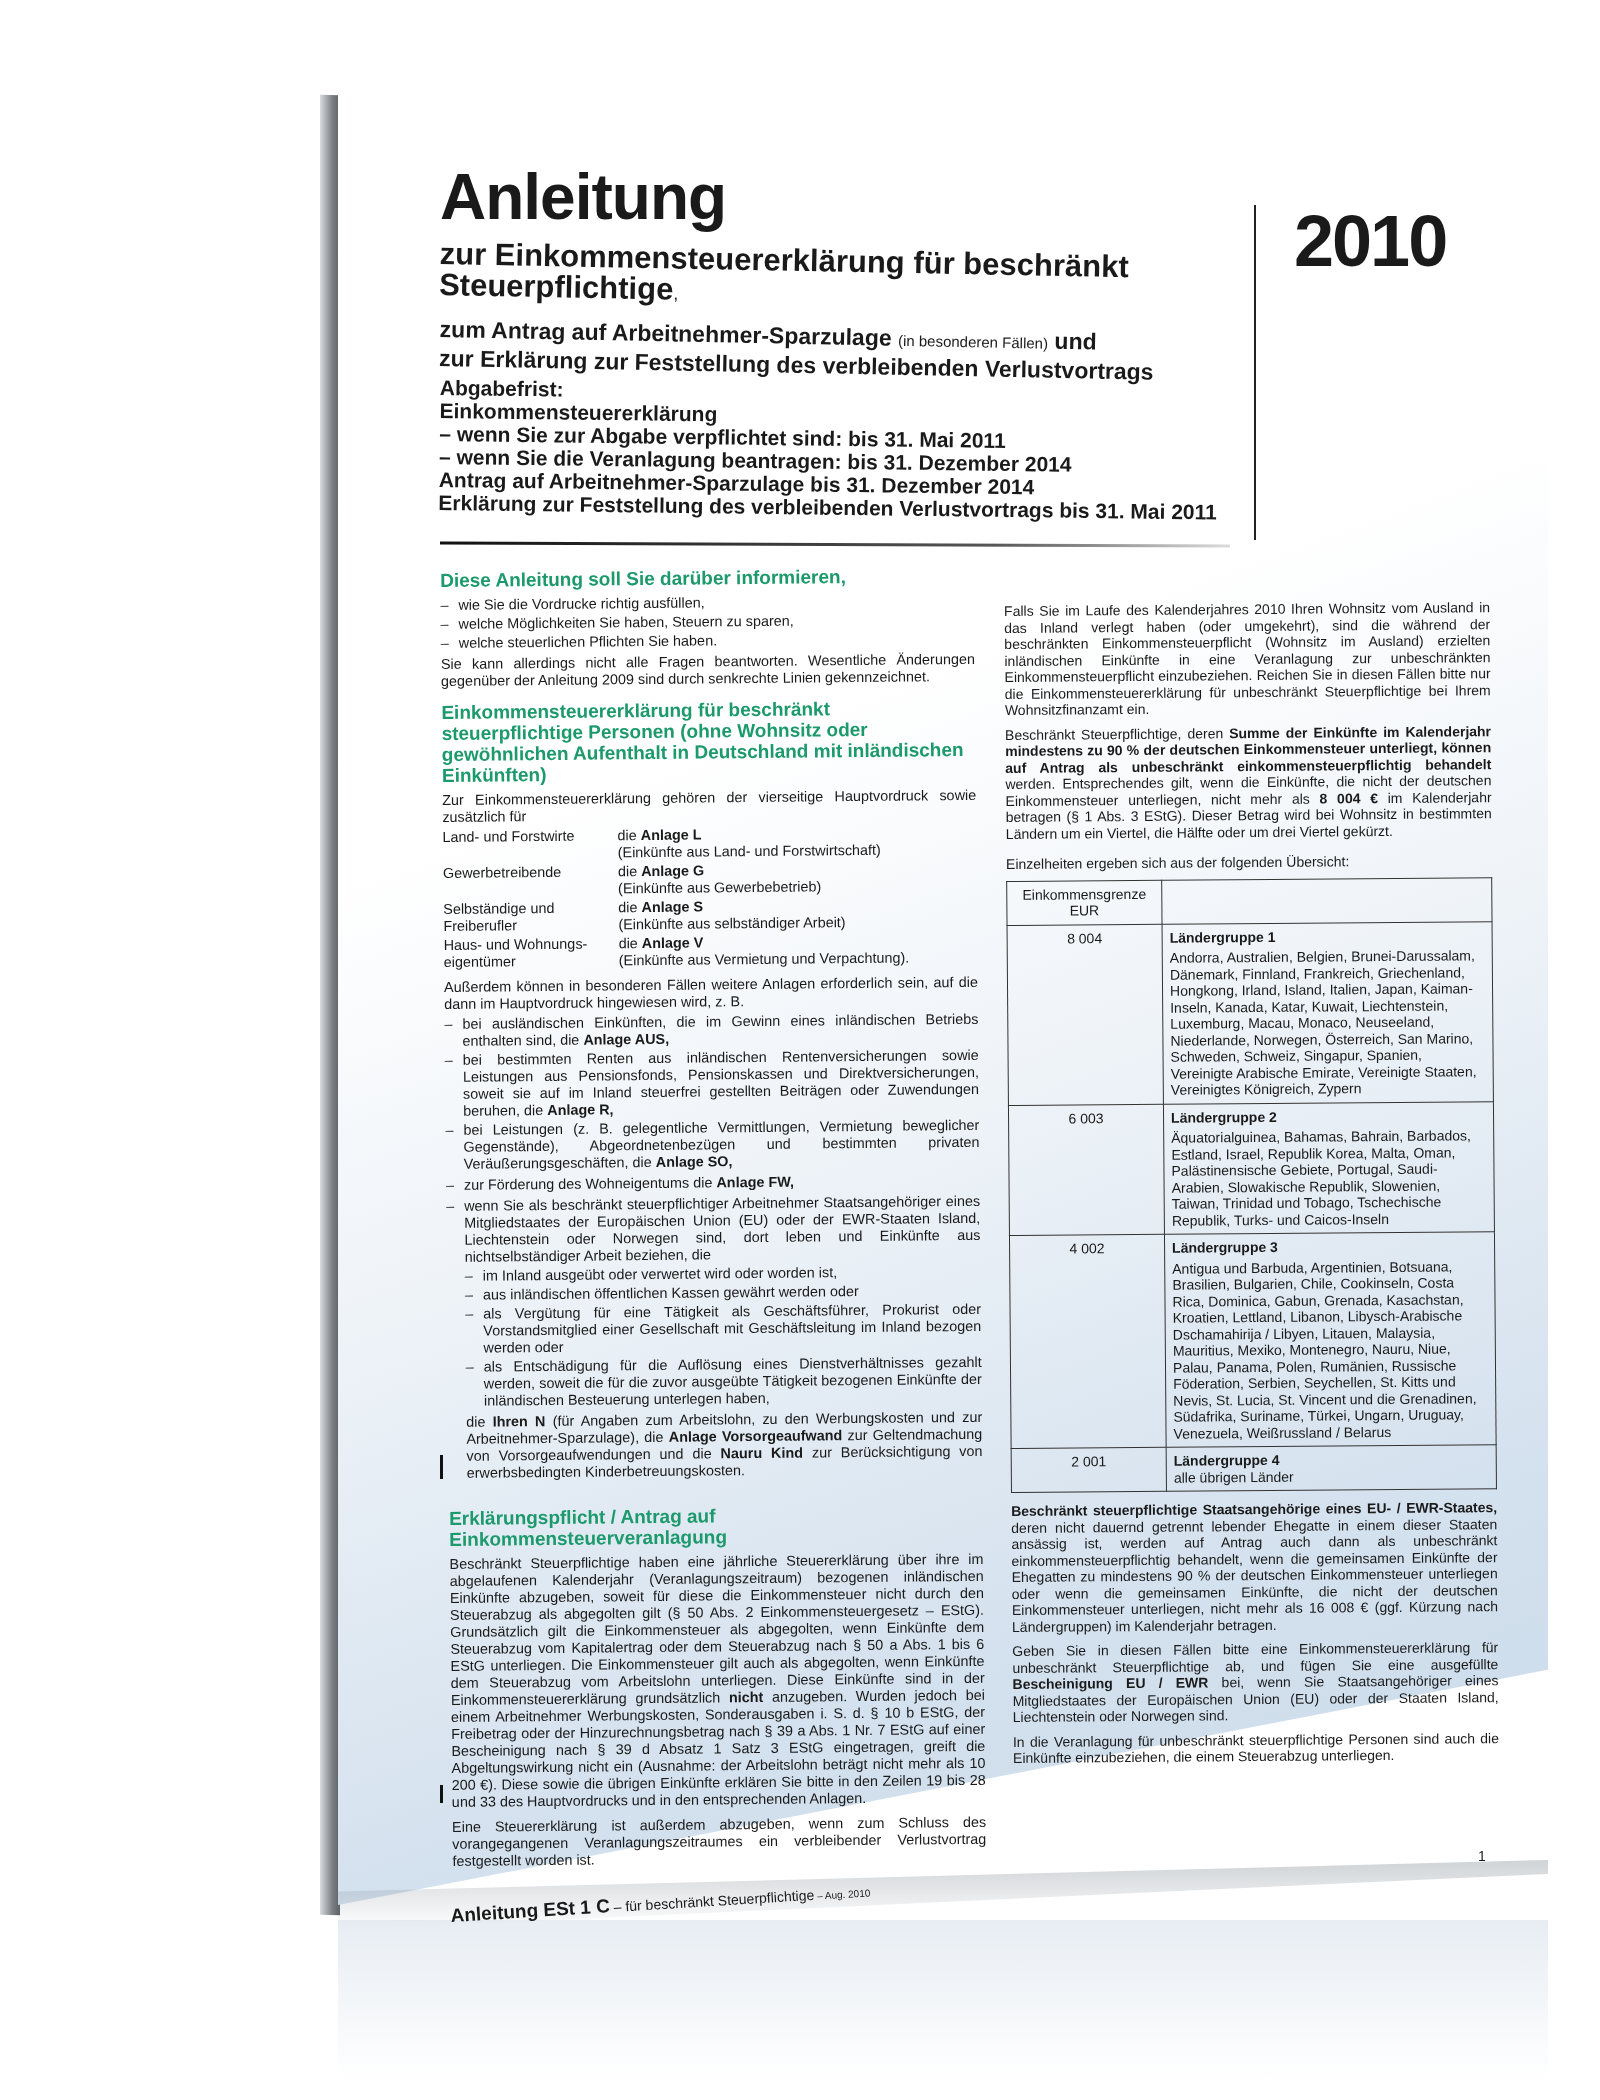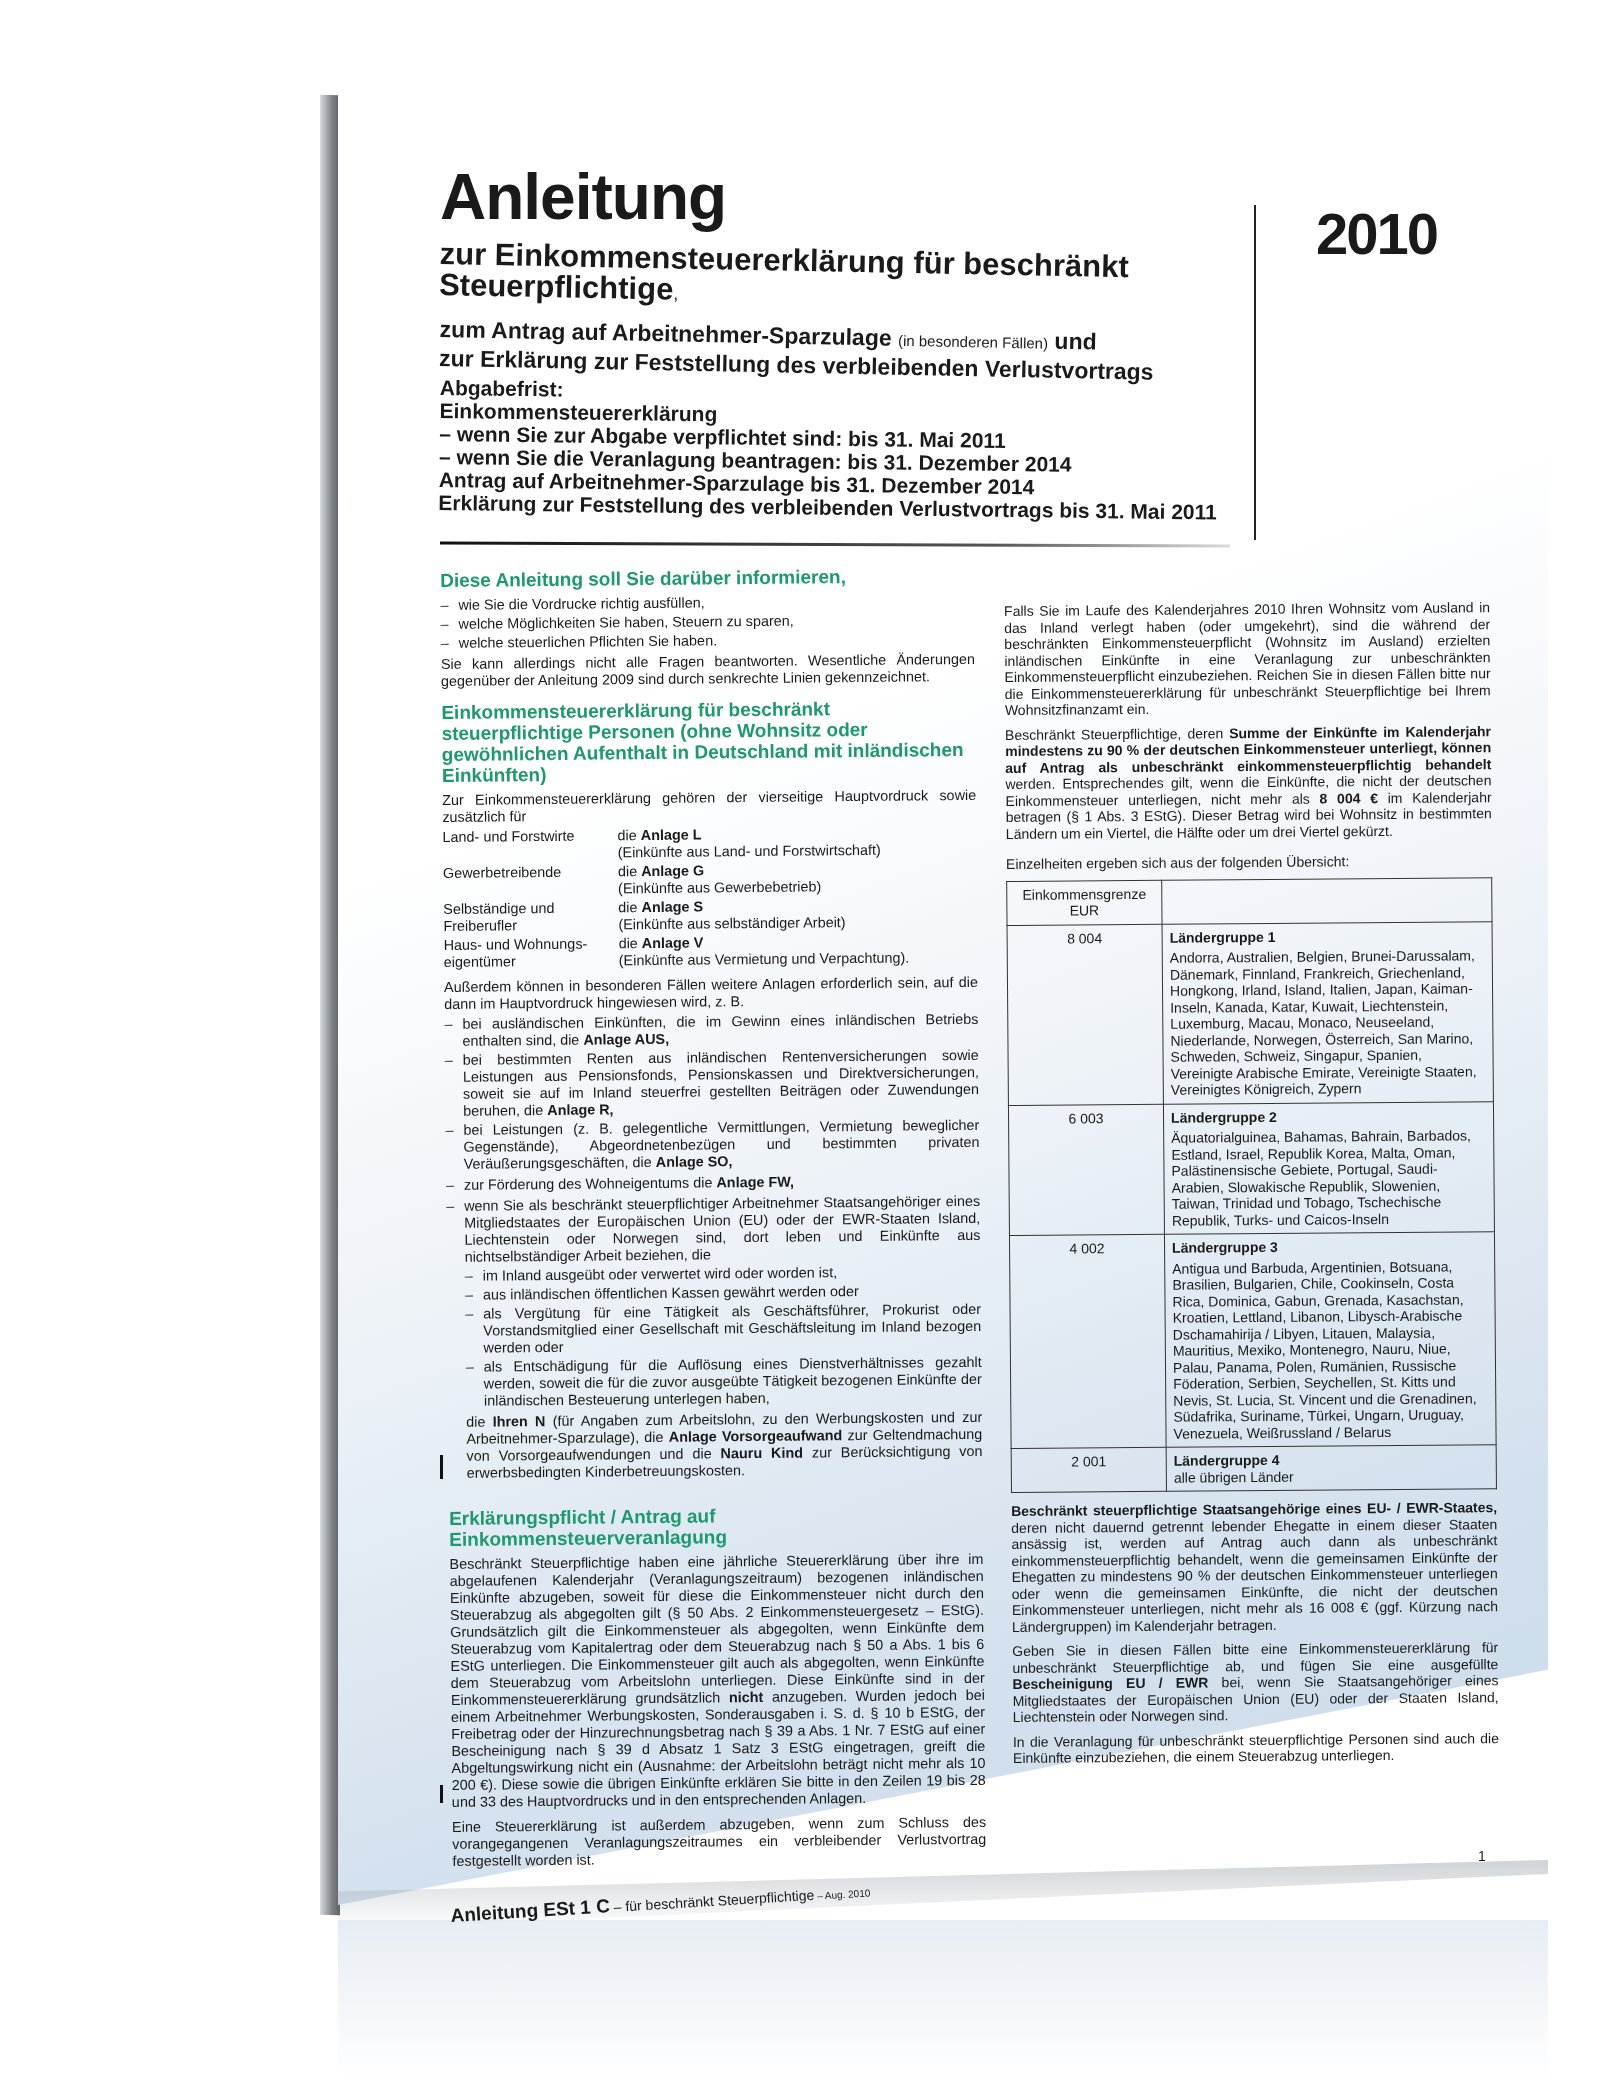--- a/index.html
+++ b/index.html
@@ -28,21 +28,21 @@
     background:linear-gradient(to bottom, rgba(215,225,235,0.6), rgba(255,255,255,0));
   }
   .content { position:absolute; left:0; top:0; width:1600px; height:1988px; }
 
   .title { position:absolute; left:440px; top:160px; font-size:64px; font-weight:bold; letter-spacing:-1px; }
   .sub1 { position:absolute; left:440px; top:238px; width:780px; font-size:31px; font-weight:bold; line-height:31px; transform:rotate(1.1deg); transform-origin:left top; }
   .sub2 { position:absolute; left:440px; top:316px; width:820px; font-size:23px; font-weight:bold; line-height:26px; transform:rotate(1.1deg); transform-origin:left top; }
   .sub2 .small { font-size:15px; font-weight:normal; }
   .deadlines { position:absolute; left:440px; top:376px; width:780px; font-size:21px; font-weight:bold; line-height:23px; transform:rotate(0.7deg); transform-origin:left top; }
   .vline { position:absolute; left:1254px; top:205px; width:2px; height:335px; background:#222; }
-  .year { position:absolute; left:1294px; top:200px; font-size:58px; font-weight:bold; letter-spacing:-2px;margin-left:22px; }
+  .year { position:absolute; left:1294px; top:200px; font-size:72px; font-weight:bold; letter-spacing:-2px; }
   .hrule { position:absolute; left:440px; top:543px; width:790px; height:3px; background:linear-gradient(to right,#111,#555 70%, rgba(80,80,80,0.2)); transform:rotate(0.2deg); }
 
   .col-left { position:absolute; left:440px; top:570px; width:534px; font-size:14.4px; line-height:17px; transform:rotate(-0.55deg); transform-origin:left top; }
   .col-right { position:absolute; left:1004px; top:603px; width:486px; font-size:14px; line-height:16.5px; transform:rotate(-0.45deg); transform-origin:left top; }
   .green { color:#1d9a6c; font-weight:bold; font-size:19px; line-height:21px; margin:0 0 6px 0; }
   p { margin:0 0 8px 0; text-align:justify; }
   .dash-list { list-style:none; margin:0 0 4px 0; padding:0; }
   .dash-list li { position:relative; padding-left:18px; text-align:justify; margin-bottom:2px; }
   .dash-list li::before { content:"–"; position:absolute; left:0; }
   .dash-list .dash-list { margin-top:2px; }

